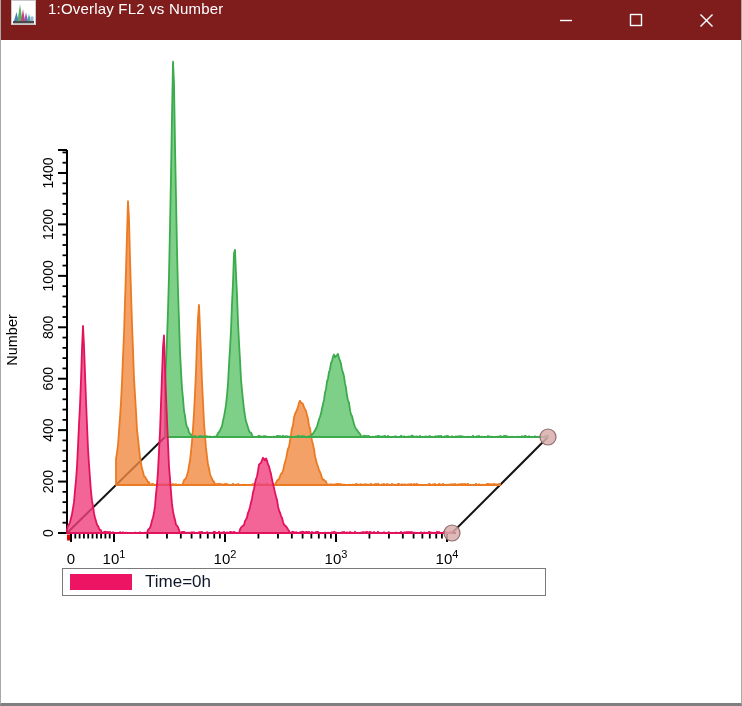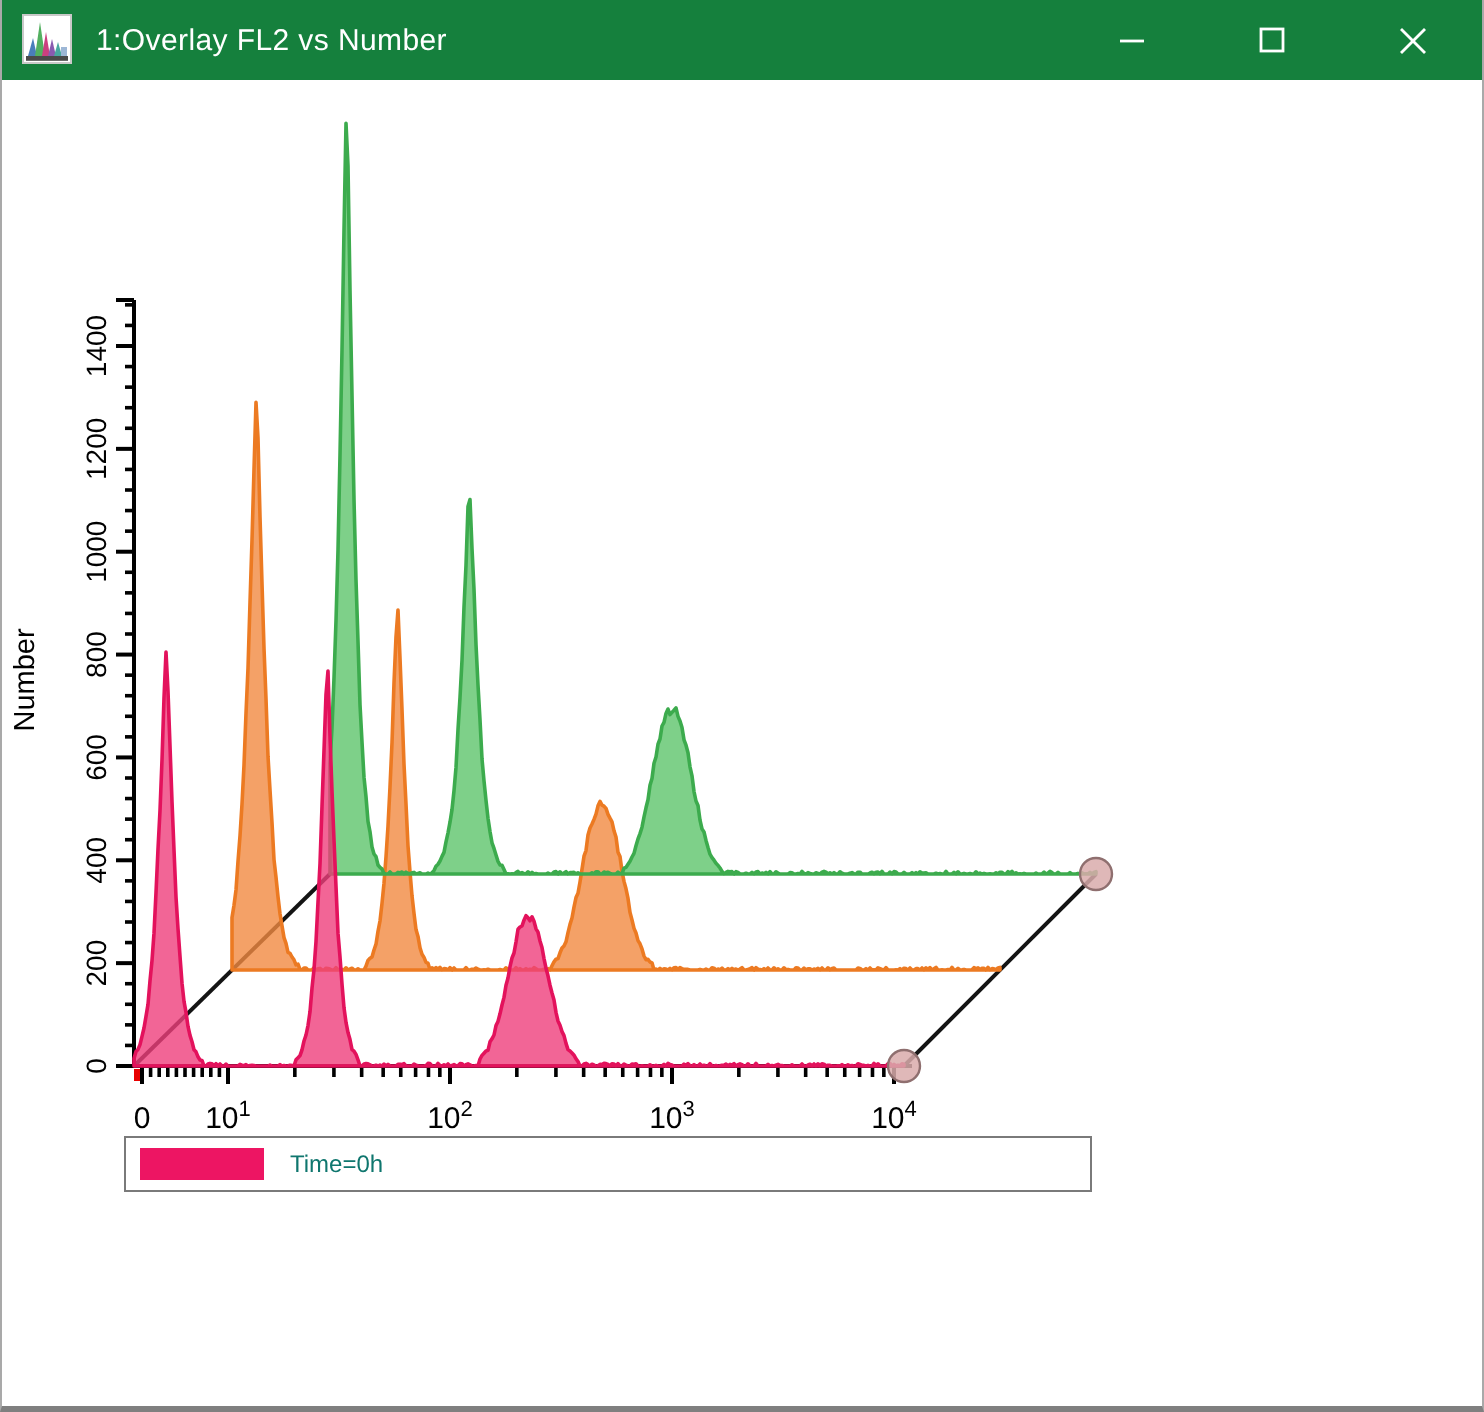--- a/index.html
+++ b/index.html
@@ -3,37 +3,37 @@
 <meta charset="utf-8">
 <style>
   html,body{margin:0;padding:0;background:#fff;}
   .window{
     position:relative;width:742px;height:706px;box-sizing:border-box;
     background:#ffffff;
     border-left:1px solid #a9a9a9;border-right:1px solid #a9a9a9;border-bottom:3px solid #7f7f7f;
     font-family:"Liberation Sans",sans-serif;overflow:hidden;
   }
   .titlebar{
-    position:absolute;left:0;top:0;width:100%;height:40px;background:#15803d;
-    display:flex;align-items:center;
+    position:absolute;left:0;top:0;width:100%;height:40px;background:#7f1d1d;
+    display:flex;
   }
   .app-icon{margin-left:10px;flex:0 0 auto;}
   .title-text{margin-left:11px;color:#ffffff;font-size:15px;letter-spacing:.2px;white-space:nowrap;}
   .winbtns{margin-left:auto;display:flex;height:40px;}
   .winbtn{width:70px;height:40px;display:flex;align-items:center;justify-content:center;cursor:default;}
   .plot-svg{position:absolute;left:0;top:40px;}
   svg text{font-family:"Liberation Sans",sans-serif;}
   .legend{position:absolute;left:61px;top:568px;width:484px;}
   .legend-row{
     box-sizing:border-box;height:28px;border:1px solid #7a7a7a;background:#fff;
     display:flex;align-items:center;margin-top:-1px;
   }
   .legend-row:first-child{margin-top:0;}
   .swatch{width:62px;height:16px;margin-left:7px;flex:0 0 auto;}
-  .legend-label{margin-left:13px;font-size:12px;color:#0f766e;}
+  .legend-label{margin-left:13px;font-size:17px;color:#0f172a;}
 </style>
 </head>
 <body>
 
 <div class="window">
 
   <div class="titlebar">
     <svg class="app-icon" width="26" height="26" viewBox="0 0 26 26">
       <rect x="0.5" y="0.5" width="24" height="24" fill="#ffffff" stroke="#c9c9c9"></rect>
       <rect x="2" y="21" width="21" height="2.4" fill="#4a4a4a"></rect>

